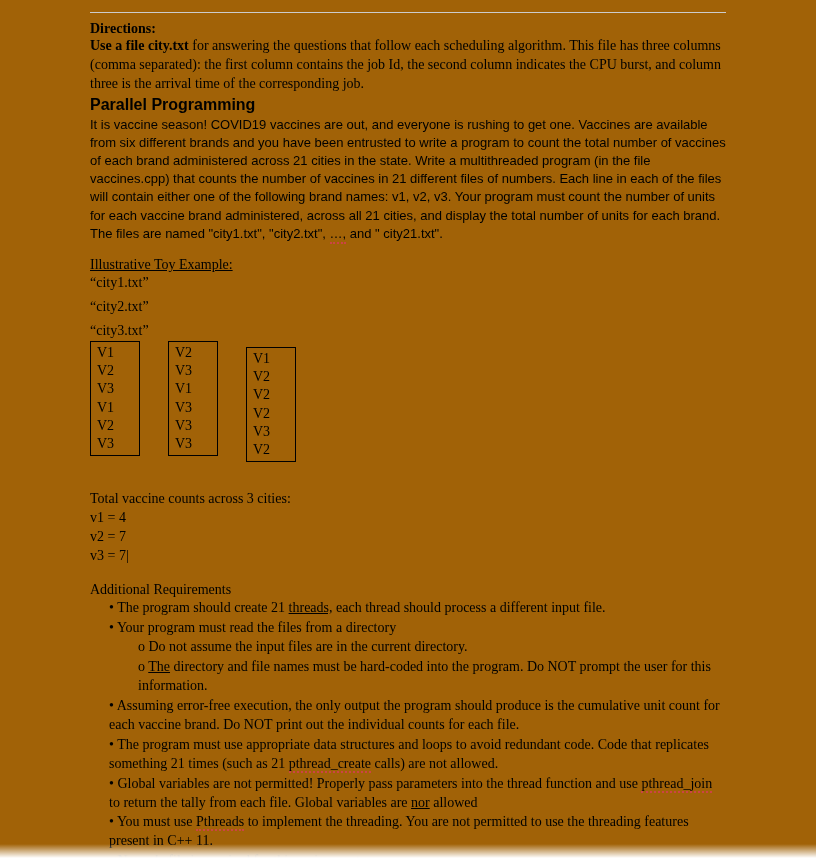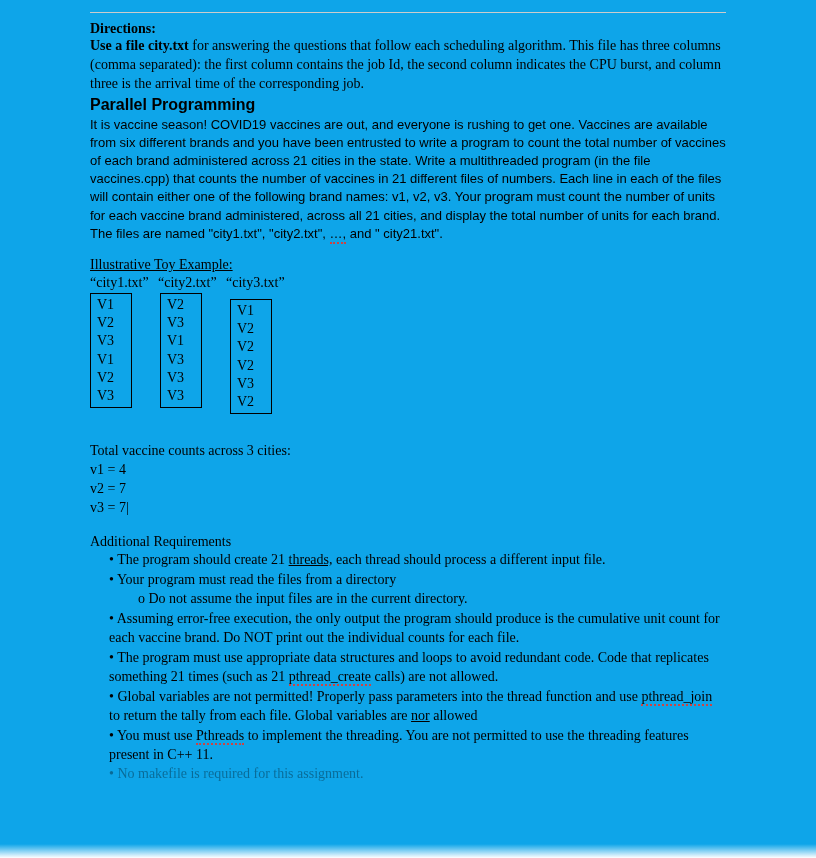--- a/index.html
+++ b/index.html
@@ -6,21 +6,21 @@
     margin: 0;
     padding: 0;
     background: #f0f0f0;
     font-family: "Times New Roman", Times, serif;
     font-size: 14px;
     color: #000;
   }
   .page {
     width: 816px;
     height: 858px;
-    background: #0ea5e9;
+    background: #a16207;
     margin: 0 auto;
     box-shadow: 0 1px 3px rgba(0,0,0,0.2);
     box-sizing: border-box;
     padding: 12px 90px 0 90px;
     overflow: hidden;
     position: relative;
   }
   .topline {
     width: 100%;
     height: 1px;
@@ -53,37 +53,39 @@
     text-decoration: underline;
     margin-top: 14px;
   }
   .eg-text {
     line-height: 1.35;
     margin-top: 2px;
   }
   .file-row {
     margin-top: 2px;
     display: flex;
+    gap: 8px;
+    flex-direction: column;
   }
   .file-label {
     width: 68px;
   }
   .file-boxes {
     display: flex;
     gap: 18px;
     margin-top: 2px;
     align-items: flex-start;
   }
   .file-box {
     border: 1px solid #000;
     padding: 2px 6px 2px 6px;
     font-size: 14px;
     line-height: 1.3;
     box-sizing: border-box;
-    width: 42px;
+    width: 50px;
   }
   .file-box div {
     white-space: nowrap;
   }
   .file-col {
     display: flex;
     flex-direction: column;
     align-items: flex-start;
   }
   .totals {
@@ -192,20 +194,23 @@
   </div>
 
   <div class="addl-heading">Additional Requirements</div>
   <div class="addl-body">
     <div class="bullet">
       <span>• The program should create 21 </span><span class="ul">threads,</span><span> each thread should process a different input file.</span>
     </div>
     <div class="bullet">• Your program must read the files from a directory</div>
     <div class="sub-indent">
       <div class="obullet">o Do not assume the input files are in the current directory.</div>
+      <div class="obullet">
+        <span>o </span><span class="ul">The</span><span> directory and file names must be hard-coded into the program. Do NOT prompt the user for this information.</span>
+      </div>
     </div>
     <div class="bullet">• Assuming error-free execution, the only output the program should produce is the cumulative unit count for each vaccine brand. Do NOT print out the individual counts for each file.</div>
     <div class="bullet">
       <span>• The program must use appropriate data structures and loops to avoid redundant code. Code that replicates something 21 times (such as 21 </span><span class="red-wave">pthread_create</span><span> calls) are not allowed.</span>
     </div>
     <div class="bullet">
       <span>• Global variables are not permitted! Properly pass parameters into the thread function and use </span><span class="red-wave">pthread_join</span><span> to return the tally from each file. Global variables are </span><span class="ul">nor</span><span> allowed</span>
     </div>
     <div class="bullet">
       <span>• You must use </span><span class="red-wave">Pthreads</span><span> to implement the threading. You are not permitted to use the threading features present in C++ 11.</span>

